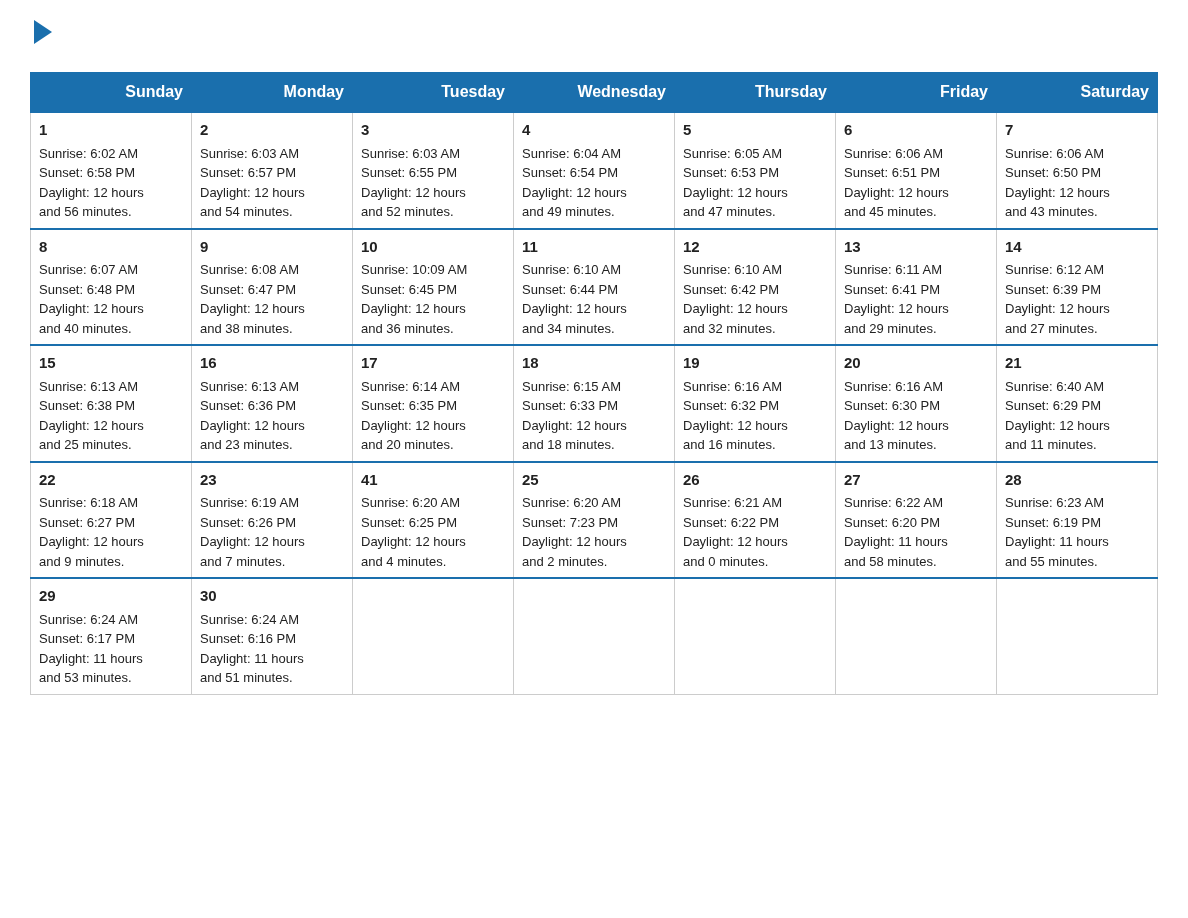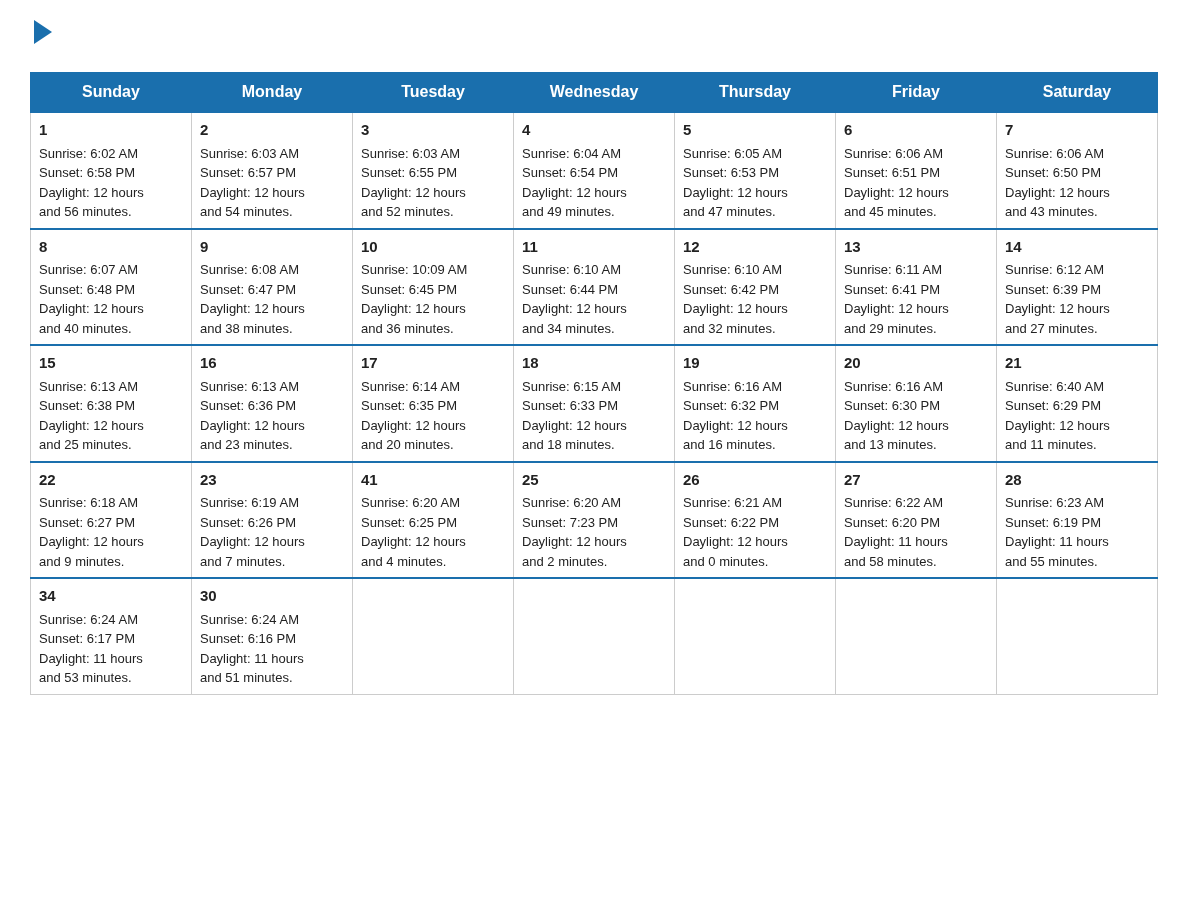--- a/index.html
+++ b/index.html
@@ -66,21 +66,21 @@
       width: 100%;
       border-collapse: collapse;
       border: 1px solid #1a6fad;
     }
     .calendar th {
       background-color: #1a6fad;
       color: #fff;
       font-size: 16px;
       font-weight: bold;
       padding: 10px 8px;
-      text-align: center;
+      text-align: right;
       border: 1px solid #1a6fad;
     }
     .calendar td {
       vertical-align: top;
       padding: 6px 8px;
       border: 1px solid #ccc;
       border-top: 2px solid #1a6fad;
       width: 14.28%;
       min-height: 90px;
       font-size: 13px;
@@ -305,21 +305,21 @@
       </td>
         <td>
         <span class="day-number">28</span>
         <span>Sunrise: 6:23 AM</span><br>
         <span>Sunset: 6:19 PM</span><br>
         <span>Daylight: 11 hours<br>and 55 minutes.</span>
       </td>
       </tr>
       <tr>
         <td>
-        <span class="day-number">34</span>
+        <span class="day-number">29</span>
         <span>Sunrise: 6:24 AM</span><br>
         <span>Sunset: 6:17 PM</span><br>
         <span>Daylight: 11 hours<br>and 53 minutes.</span>
       </td>
         <td>
         <span class="day-number">30</span>
         <span>Sunrise: 6:24 AM</span><br>
         <span>Sunset: 6:16 PM</span><br>
         <span>Daylight: 11 hours<br>and 51 minutes.</span>
       </td>

